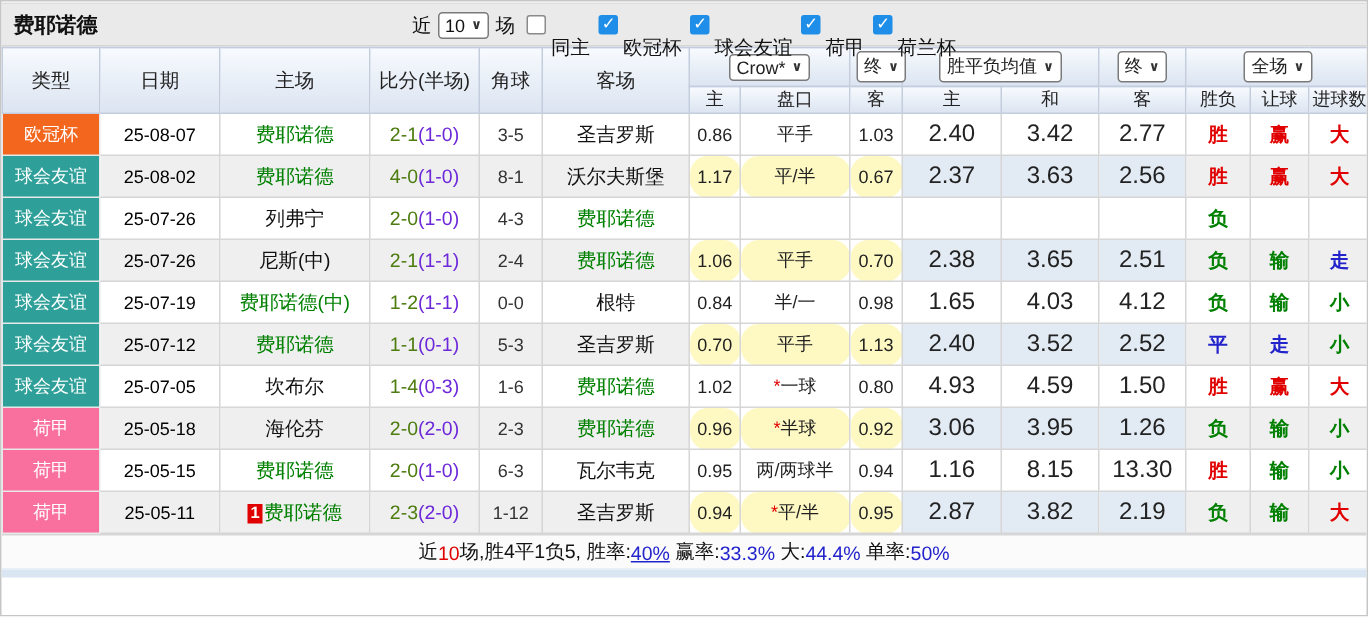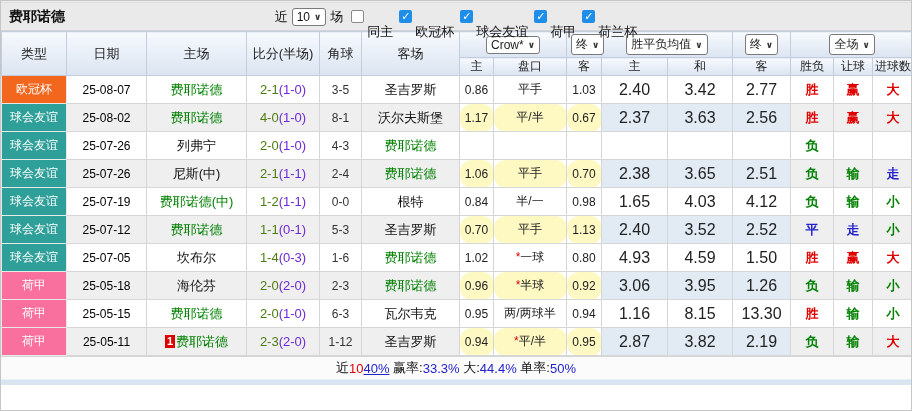--- a/index.html
+++ b/index.html
@@ -332,20 +332,21 @@
     <td class="c-res r1" style="color: rgb(0, 128, 0);">负</td>
     <td class="c-res r2" style="color: rgb(0, 128, 0);">输</td>
     <td class="c-res r3" style="color: rgb(225, 0, 0);">大</td>
   </tr>
       </tbody>
   </table>
 
   <div class="footer" id="footer">
       <span style="color: rgb(17, 17, 17);">近</span>
       <span style="color: rgb(225, 0, 0);">10</span>
+      <span style="color: rgb(17, 17, 17);">场,胜4平1负5, 胜率:</span>
       <span style="color: rgb(35, 35, 204); text-decoration: underline;">40%</span>
       <span style="color: rgb(17, 17, 17);"> 赢率:</span>
       <span style="color: rgb(35, 35, 204);">33.3%</span>
       <span style="color: rgb(17, 17, 17);"> 大:</span>
       <span style="color: rgb(35, 35, 204);">44.4%</span>
       <span style="color: rgb(17, 17, 17);"> 单率:</span>
       <span style="color: rgb(35, 35, 204);">50%</span>
     </div>
   <div class="bottom-strip"></div>
 </div>

